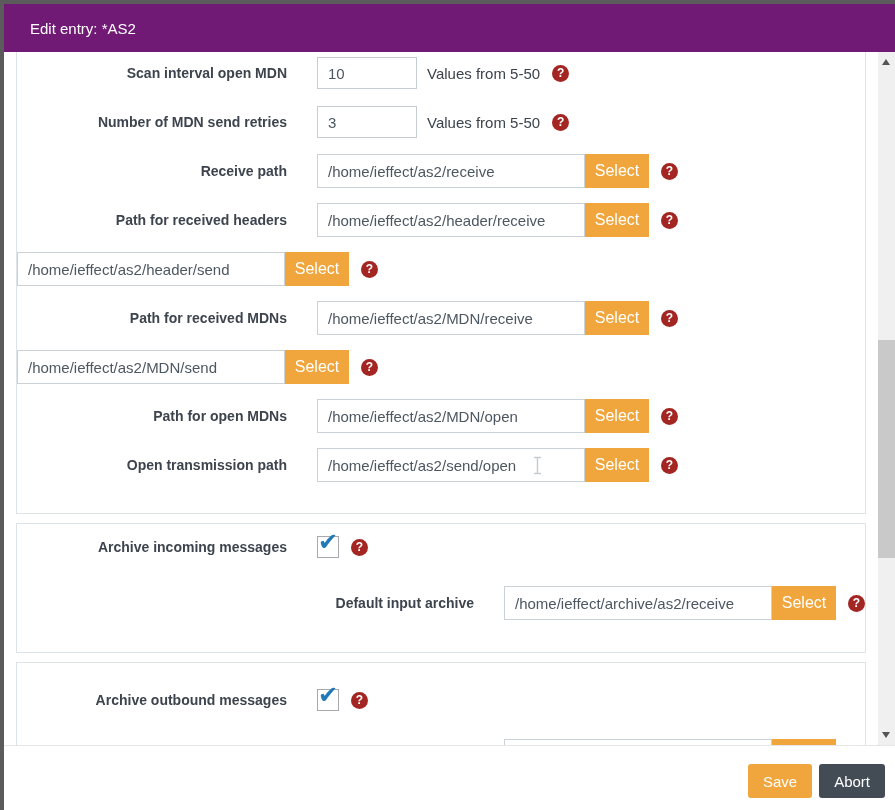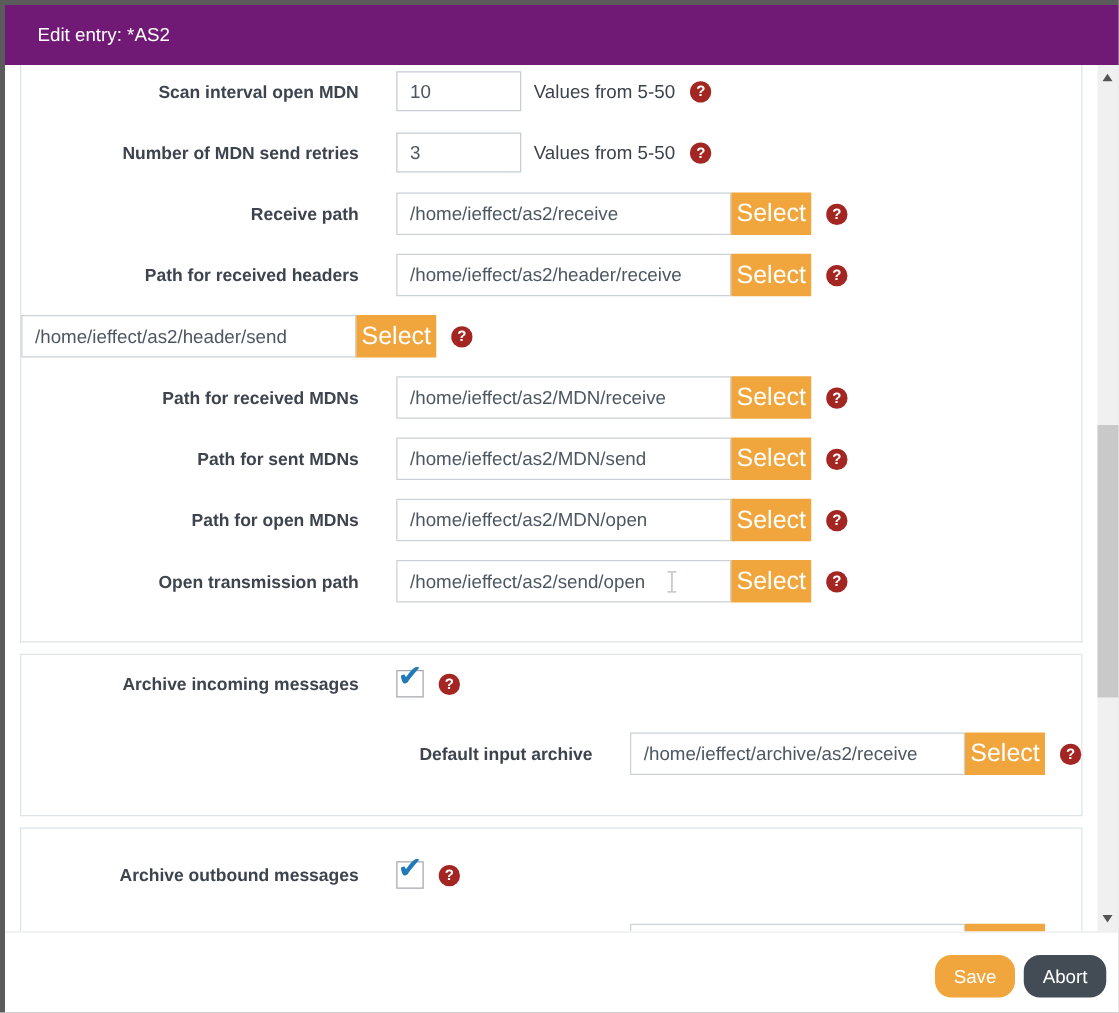--- a/index.html
+++ b/index.html
@@ -47,21 +47,21 @@
   .ctrl { display:flex; align-items:center; position:relative; }
   input.txt {
     height:34px; width:268px; border:1px solid #ccd1d6;
     padding:0 10px; font-size:15px; color:#4d5761;
     font-family:"Liberation Sans","DejaVu Sans",sans-serif;
     outline:none; background:#fff;
   }
   input.txt.small { width:100px; height:32px; border-color:#c6ccd1; }
   .btn-select {
     height:34px; width:64px; border:none; background:#f0a63c;
-    color:#ffffff; font-size:20px; cursor:pointer;
+    color:#ffffff; font-size:16px; cursor:pointer;
     font-family:"Liberation Sans","DejaVu Sans",sans-serif;
   }
   .hint { font-size:15px; color:#3c434d; margin-left:10px; }
   .help {
     width:17px; height:17px; border-radius:50%;
     background:#a32622; color:#ffffff;
     font-size:12px; font-weight:bold; line-height:17px; text-align:center;
     margin-left:12px; flex:0 0 auto; display:inline-block; cursor:pointer;
   }
   .checkbox {
@@ -93,21 +93,21 @@
   .sb-thumb {
     position:absolute; left:0; top:288px; width:17px; height:218px;
     background:#c9c9c9;
   }
   .modal-footer {
     flex:1 1 auto; background:#ffffff; border-top:1px solid #e4e6e8;
     display:flex; align-items:flex-start; justify-content:flex-end;
     padding:18px 10px 0 0; gap:7px;
   }
   .btn-footer {
-    height:34px; padding:0 15px; border:none; border-radius:13px;
+    height:34px; padding:0 15px; border:none; border-radius:3px;
     font-size:15px; color:#ffffff; cursor:pointer;
     font-family:"Liberation Sans","DejaVu Sans",sans-serif;
   }
   .btn-save { background:#f0a63c; }
   .btn-abort { background:#434c55; }
 </style>
 </head>
 <body>
 
 <div class="modal">
@@ -168,21 +168,20 @@
         <div class="row path">
           <div class="lbl">Path for received MDNs</div>
           <div class="ctrl">
             <input class="txt" type="text" value="/home/ieffect/as2/MDN/receive" style="">
             <button class="btn-select">Select</button>
             <span class="help">?</span>
           </div>
         </div>
 
         <div class="row path">
-          <div class="lbl">Path for sent MDNs</div>
           <div class="ctrl">
             <input class="txt" type="text" value="/home/ieffect/as2/MDN/send" style="">
             <button class="btn-select">Select</button>
             <span class="help">?</span>
           </div>
         </div>
 
         <div class="row path">
           <div class="lbl">Path for open MDNs</div>
           <div class="ctrl">

